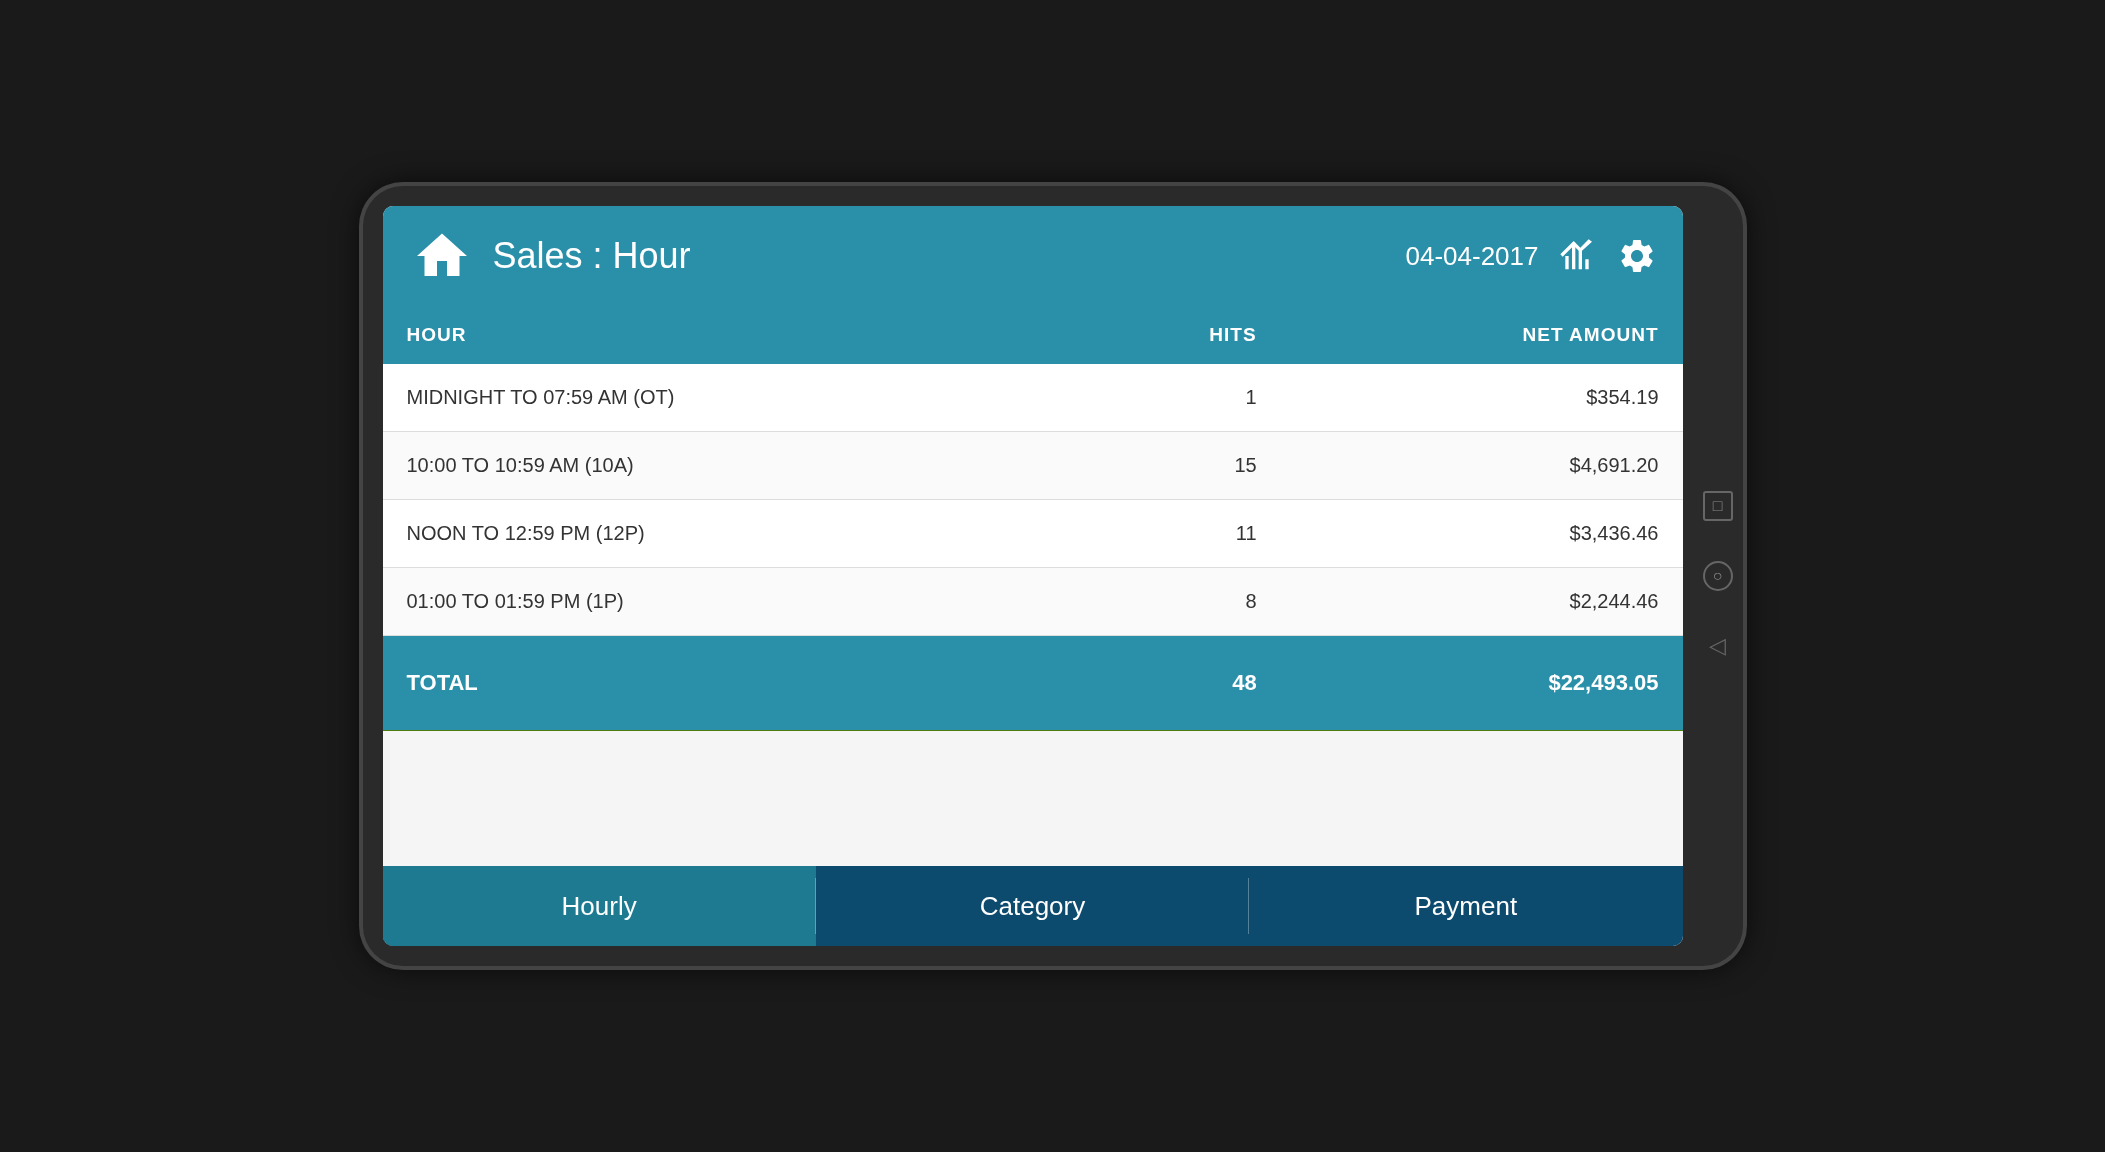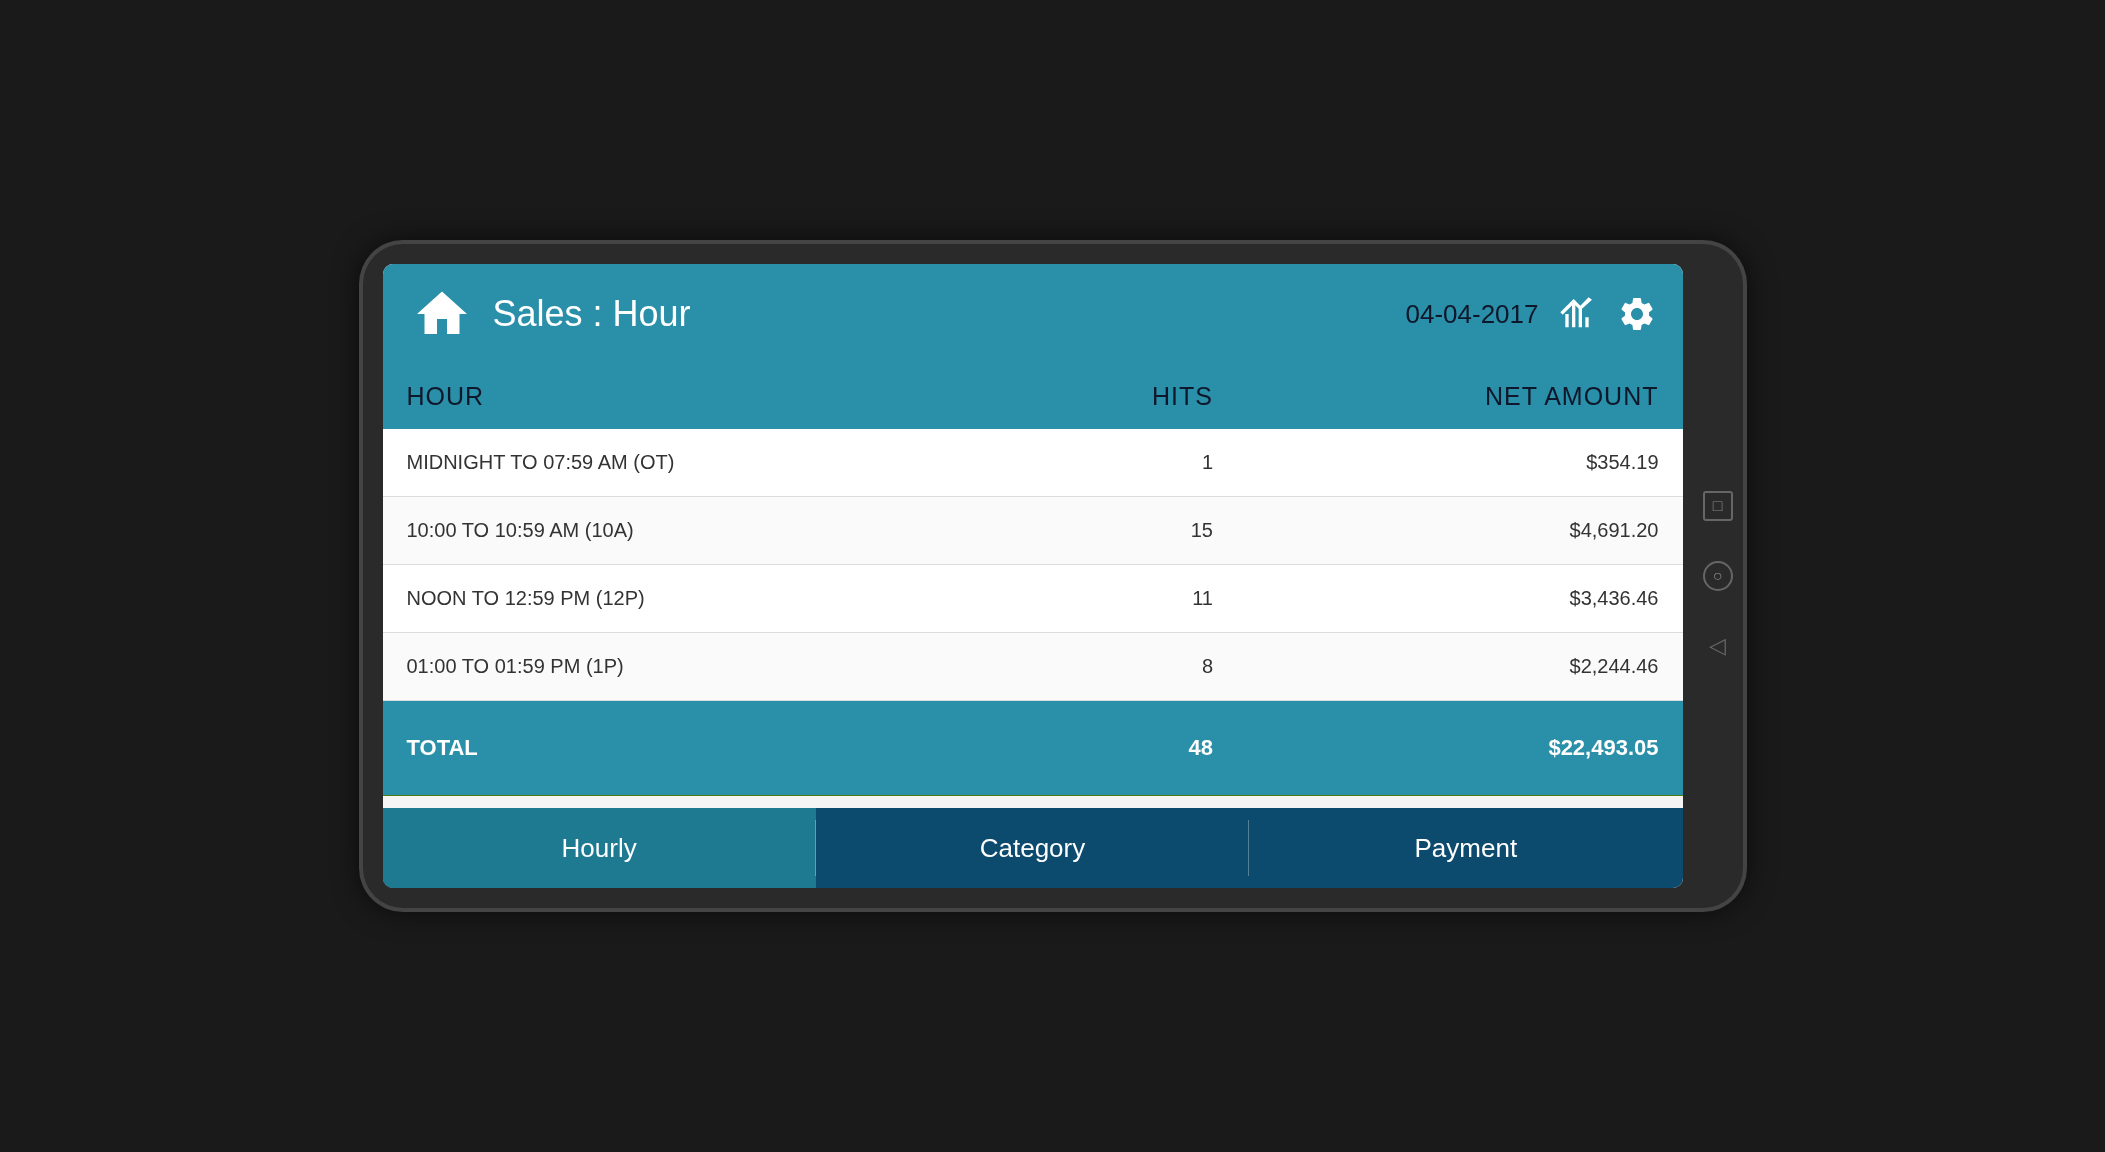--- a/index.html
+++ b/index.html
@@ -6,21 +6,21 @@
     body {
       background: #1a1a1a;
       display: flex;
       justify-content: center;
       align-items: center;
       min-height: 100vh;
       font-family: 'Arial', sans-serif;
     }
     .device-frame {
       width: 1380px;
-      height: 664px;
+      height: 780px;
       background: #2a2a2a;
       border-radius: 40px;
       padding: 20px 60px 20px 20px;
       position: relative;
       box-shadow: 0 0 0 4px #444, 0 0 30px rgba(0,0,0,0.8);
     }
     .device-screen {
       width: 100%;
       height: 100%;
       background: #fff;
@@ -86,21 +86,21 @@
       font-weight: 400;
       margin-left: 16px;
       flex: 1;
     }
     .header-right {
       display: flex;
       align-items: center;
       gap: 16px;
     }
     .header-date {
-      color: #0f172a;
+      color: #ffffff;
       font-size: 26px;
     }
     .header-icon {
       width: 44px;
       height: 44px;
       display: flex;
       align-items: center;
       justify-content: center;
       cursor: pointer;
     }
@@ -116,23 +116,23 @@
       background: #f5f5f5;
     }
     table {
       width: 100%;
       border-collapse: collapse;
     }
     thead tr {
       background: #2a8fa8;
     }
     thead th {
-      color: #0f172a;
-      font-size: 25px;
-      font-weight: 400;
+      color: #ffffff;
+      font-size: 19px;
+      font-weight: 700;
       padding: 18px 24px;
       text-align: left;
       letter-spacing: 1px;
     }
     thead th:nth-child(2),
     thead th:nth-child(3) {
       text-align: right;
     }
     tbody tr {
       background: #fff;

